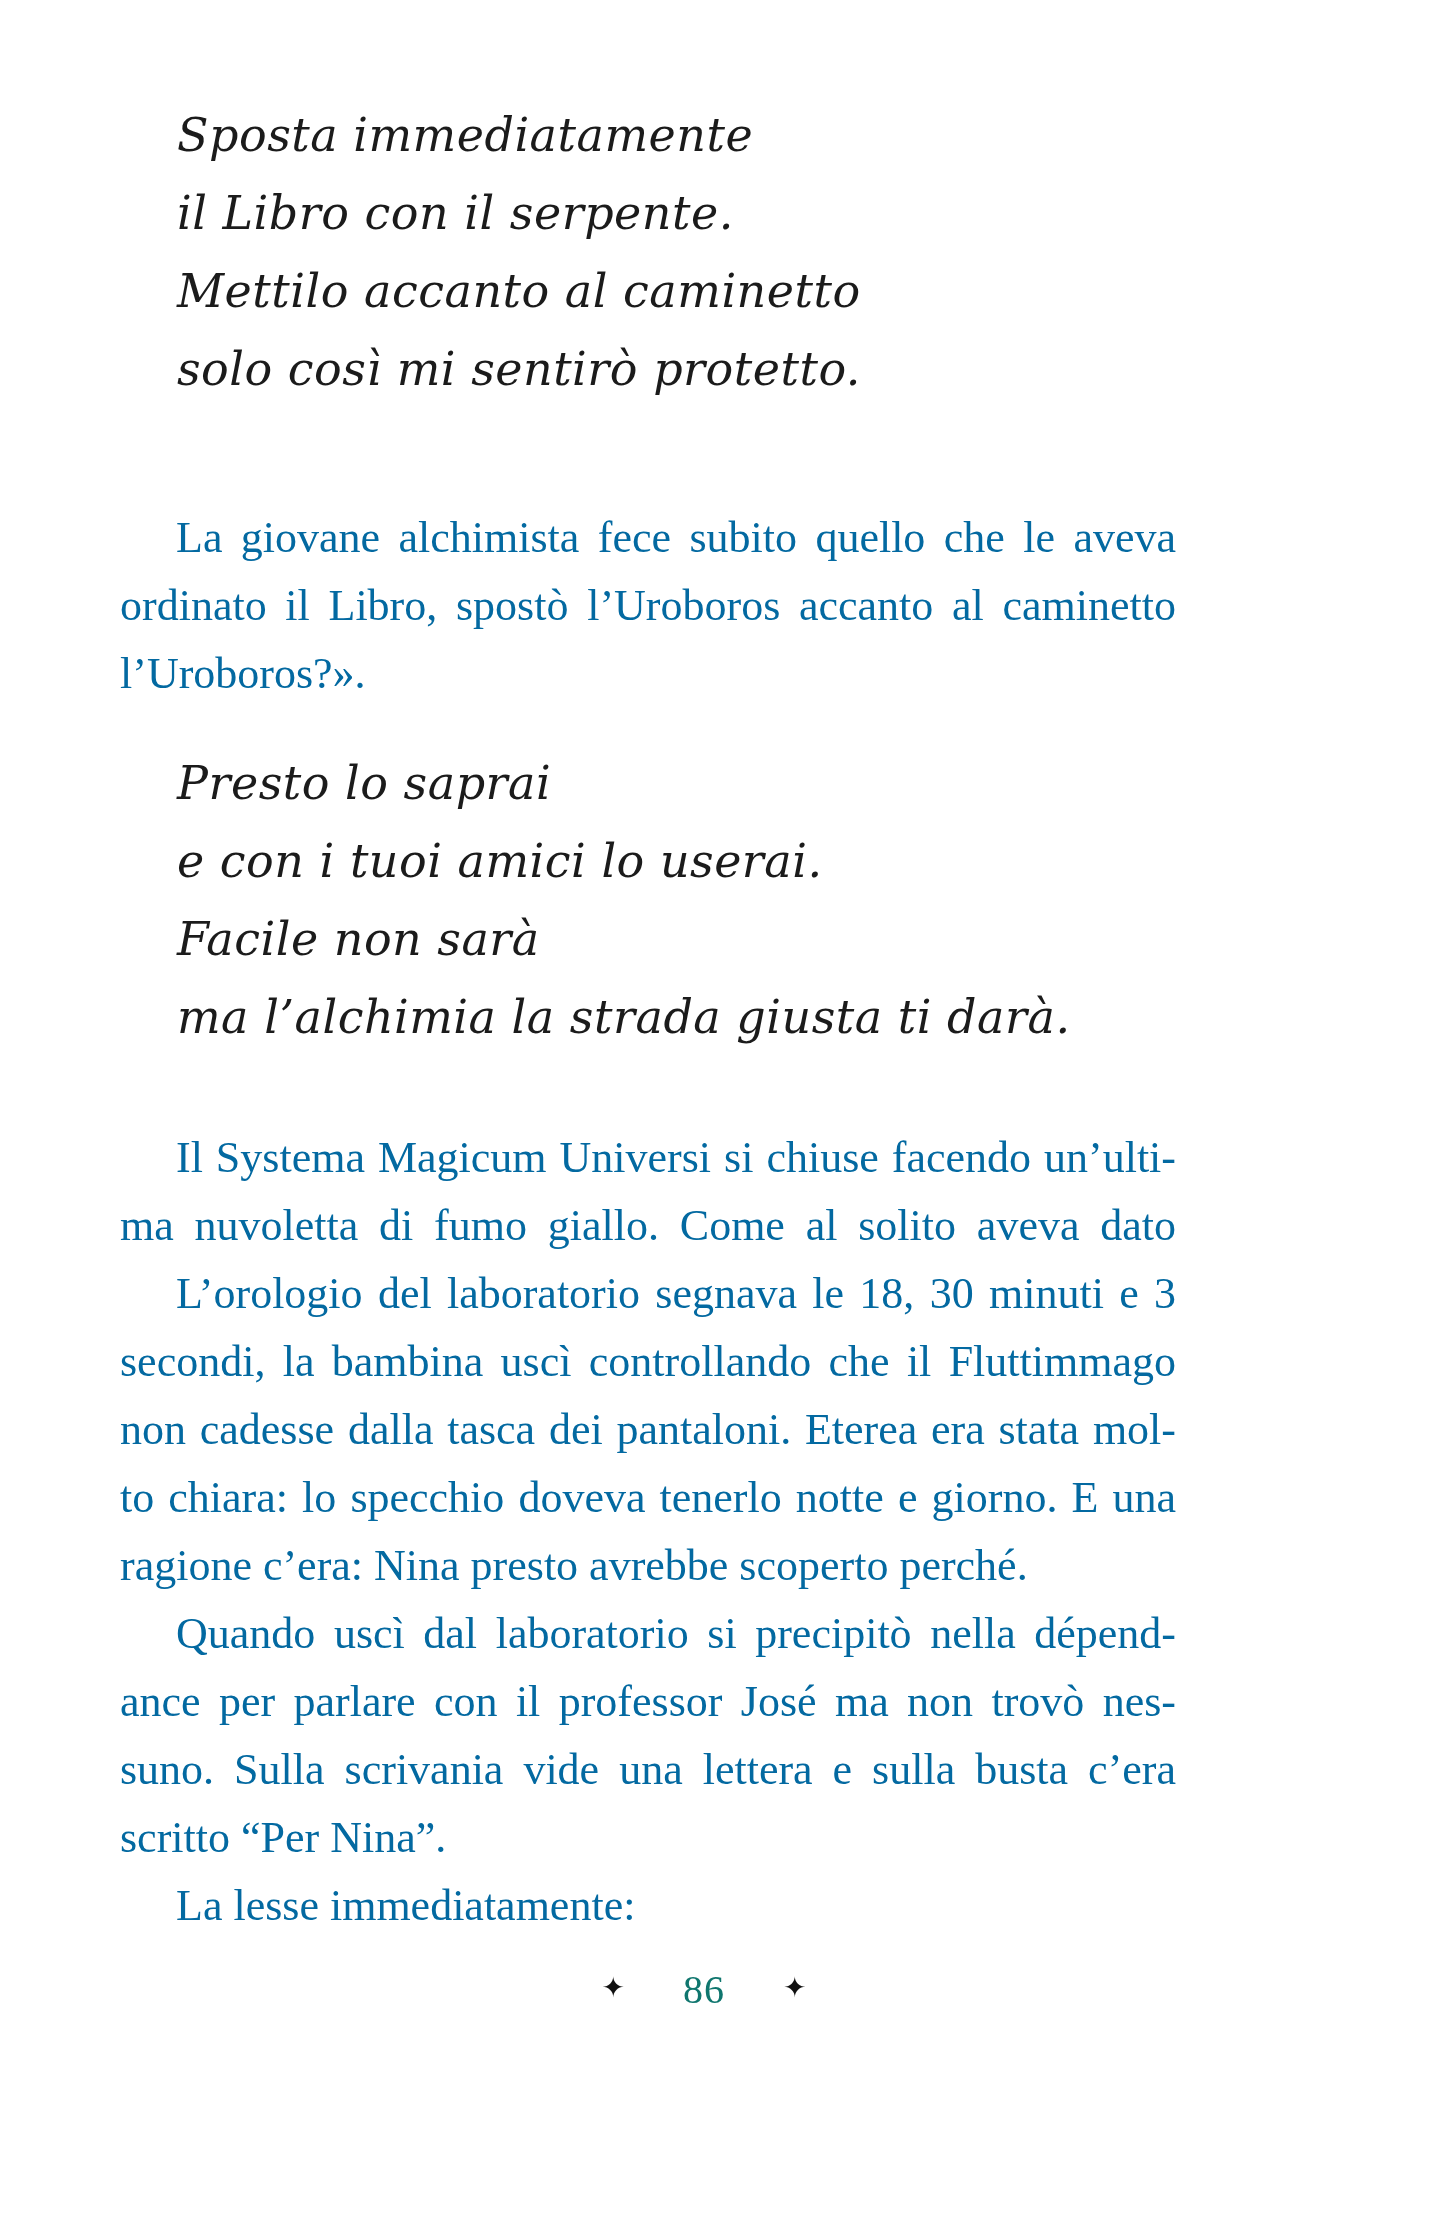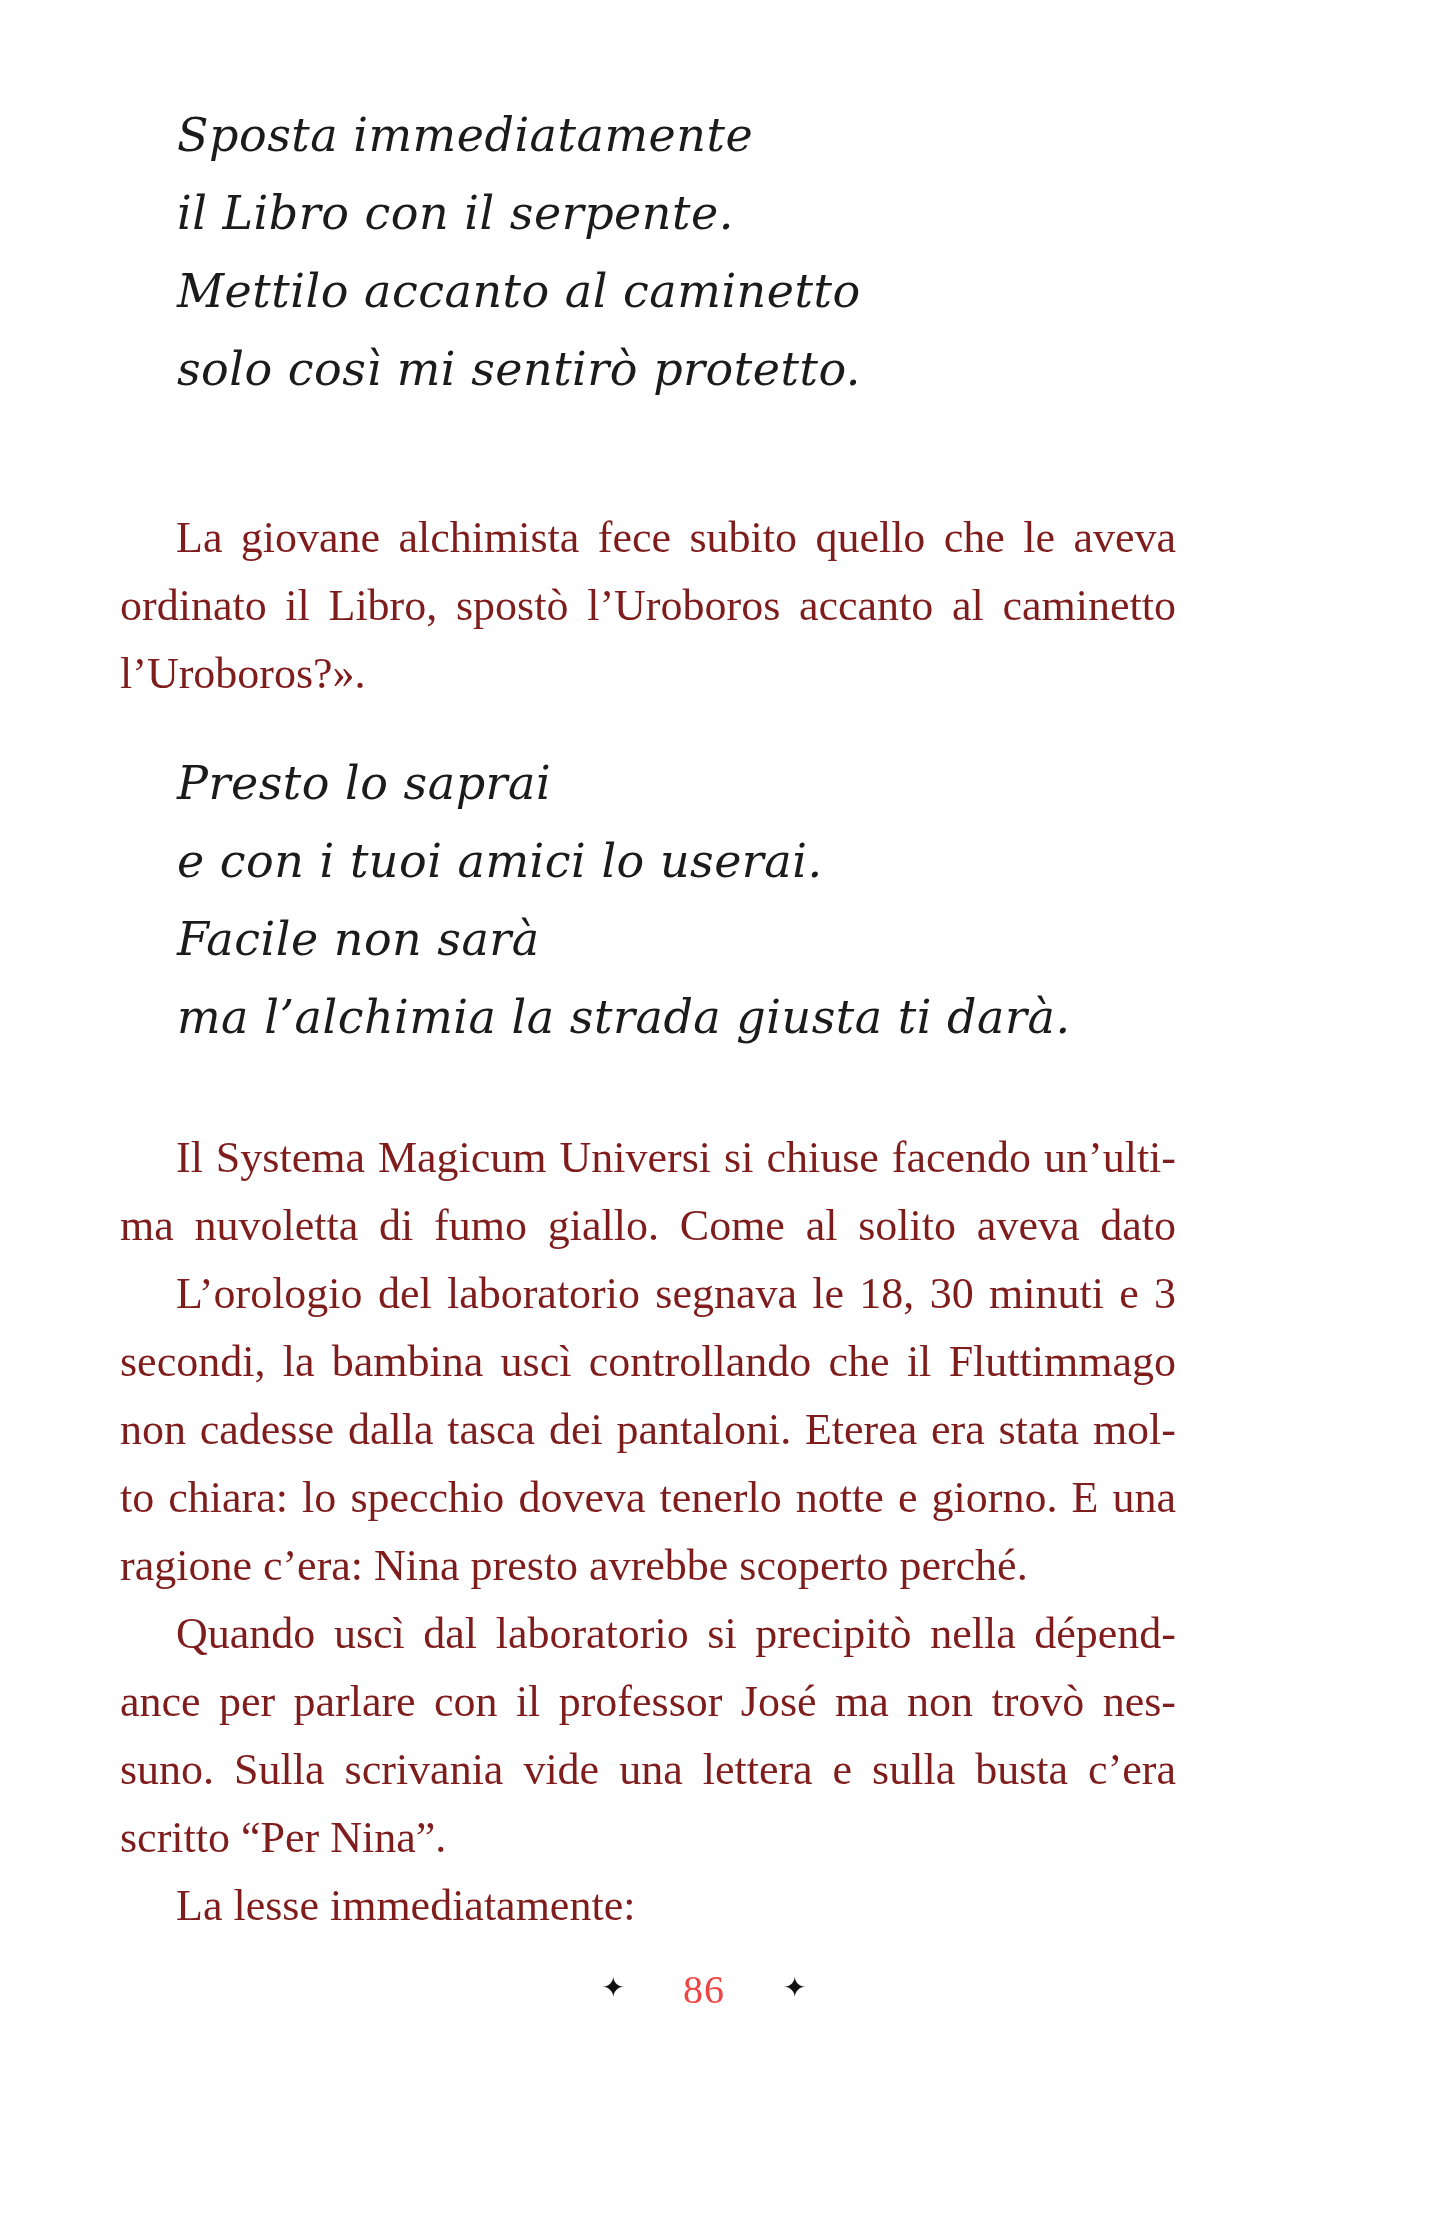--- a/index.html
+++ b/index.html
@@ -33,21 +33,21 @@
   }
   .verse-1 { margin-top: 0; }
   .verse-2 { margin-top: 36px; }
   .vline { white-space: nowrap; }
 
   
   .para {
     font-family: "Liberation Serif", serif;
     font-size: 44px;
     line-height: 68px;
-    color: #7f1d1d;
+    color: #0369a1;
   }
   .para-1 { margin-top: 96px; }
   .para-2 { margin-top: 68px; }
   .bline {
     text-align: justify;
     text-align-last: justify;
     text-justify: inter-word;
   }
   .bline.first { text-indent: 56px; }
   .bline.last  { text-align-last: left; }
@@ -58,21 +58,21 @@
     width: 1056px;
     margin-left: 176px;
     display: flex;
     justify-content: center;
     align-items: center;
     gap: 58px;
     font-family: "Liberation Serif", serif;
   }
   .pagenum {
     font-size: 40px;
-    color: #ef4444;
+    color: #0f766e;
     letter-spacing: 1px;
   }
   .star {
     font-size: 28px;
     color: #111111;
     transform: translateY(-2px);
   }
 </style>
 </head>
 <body>

